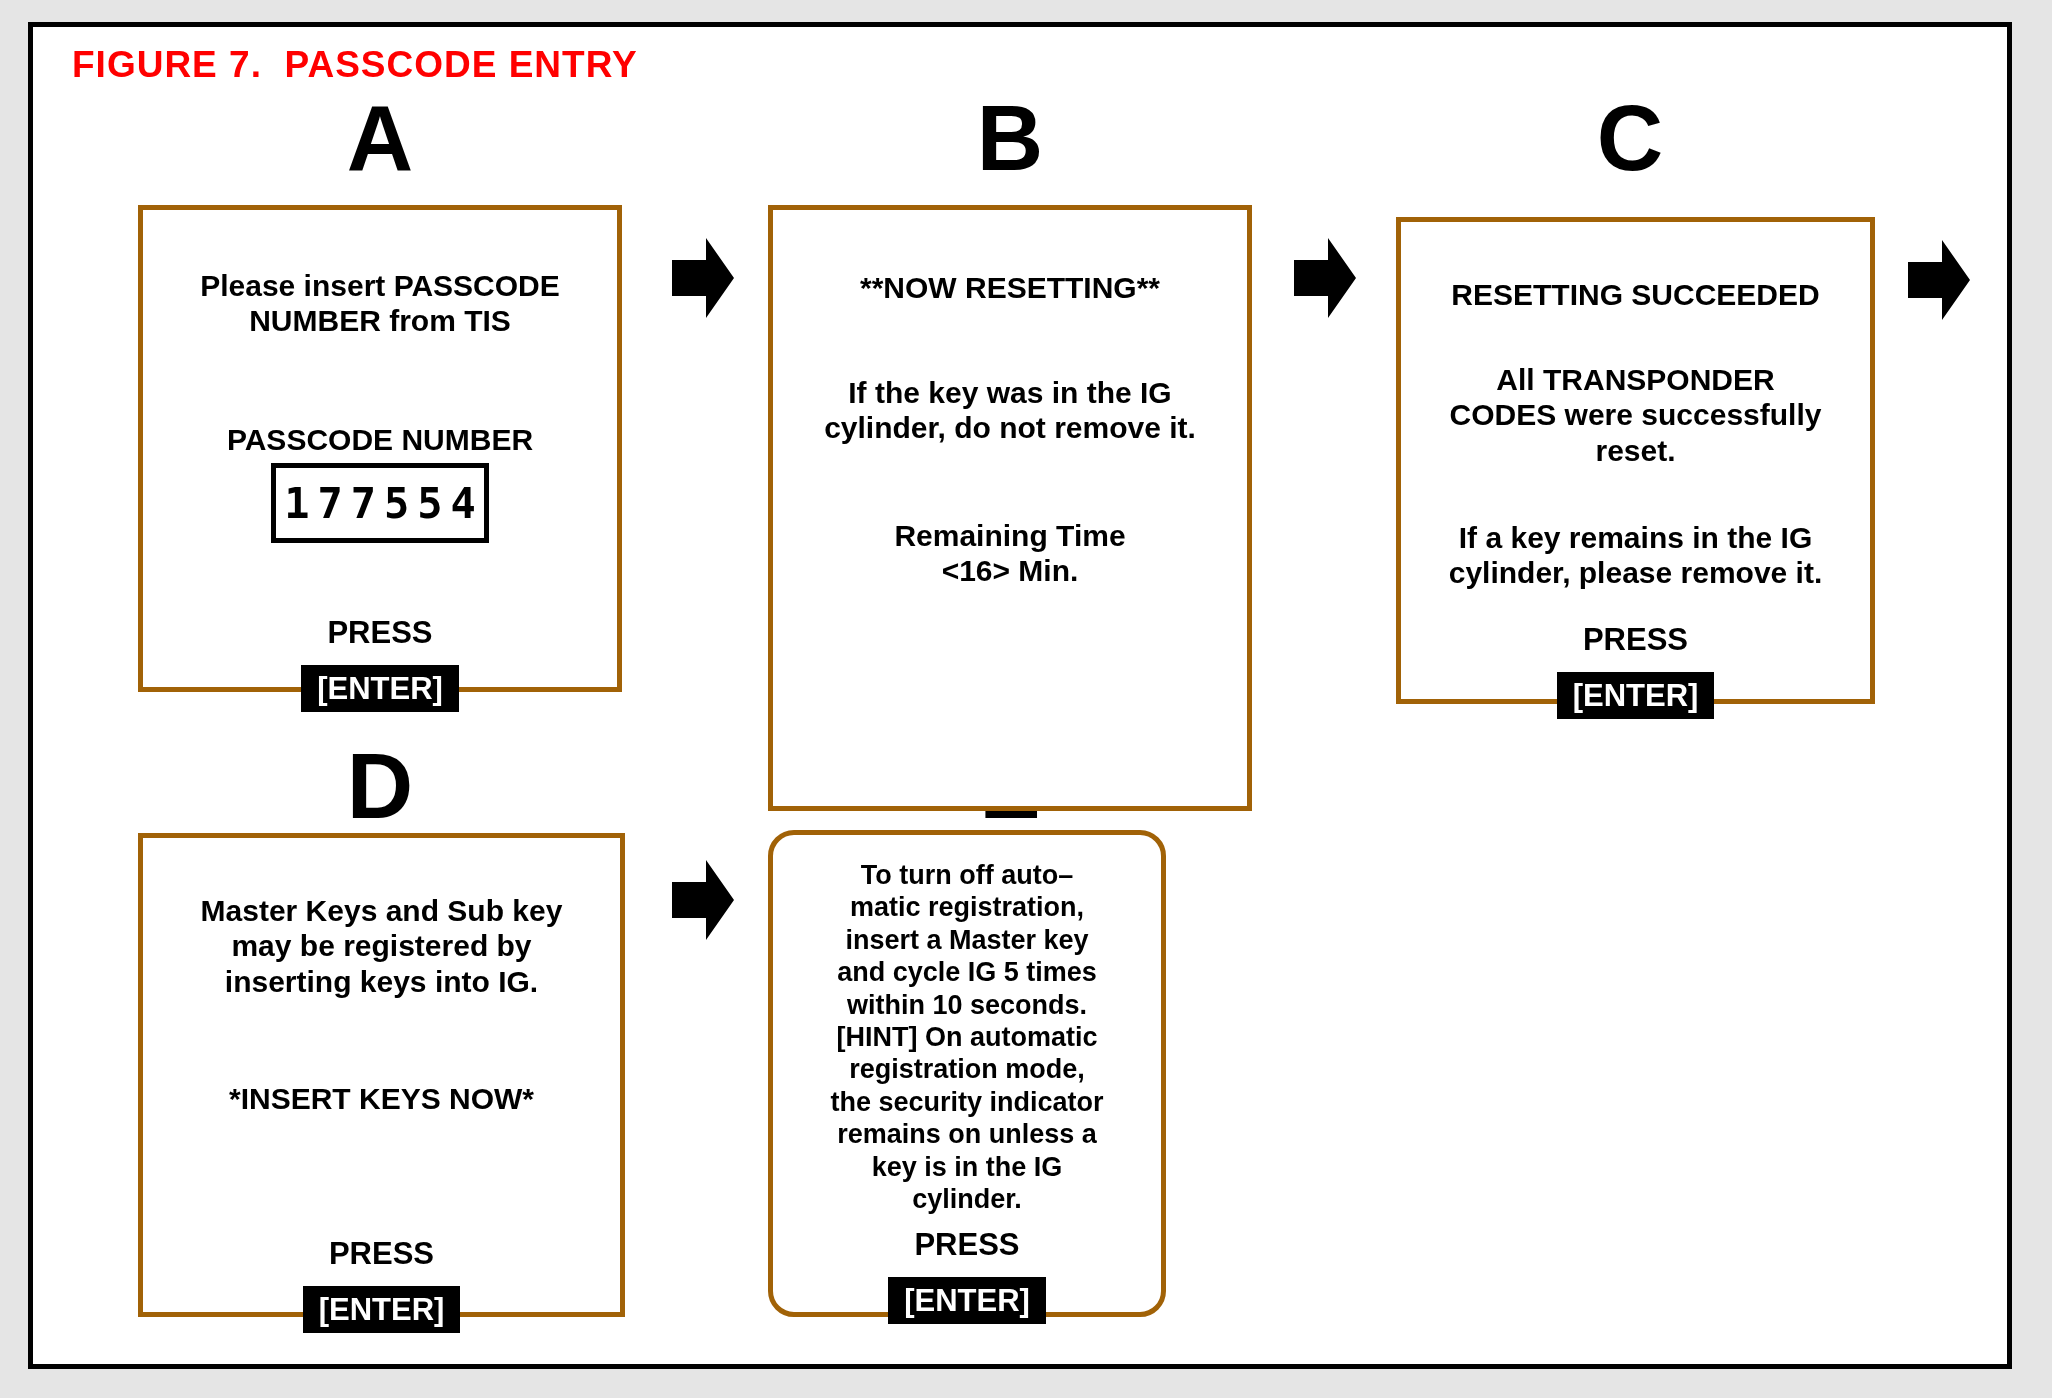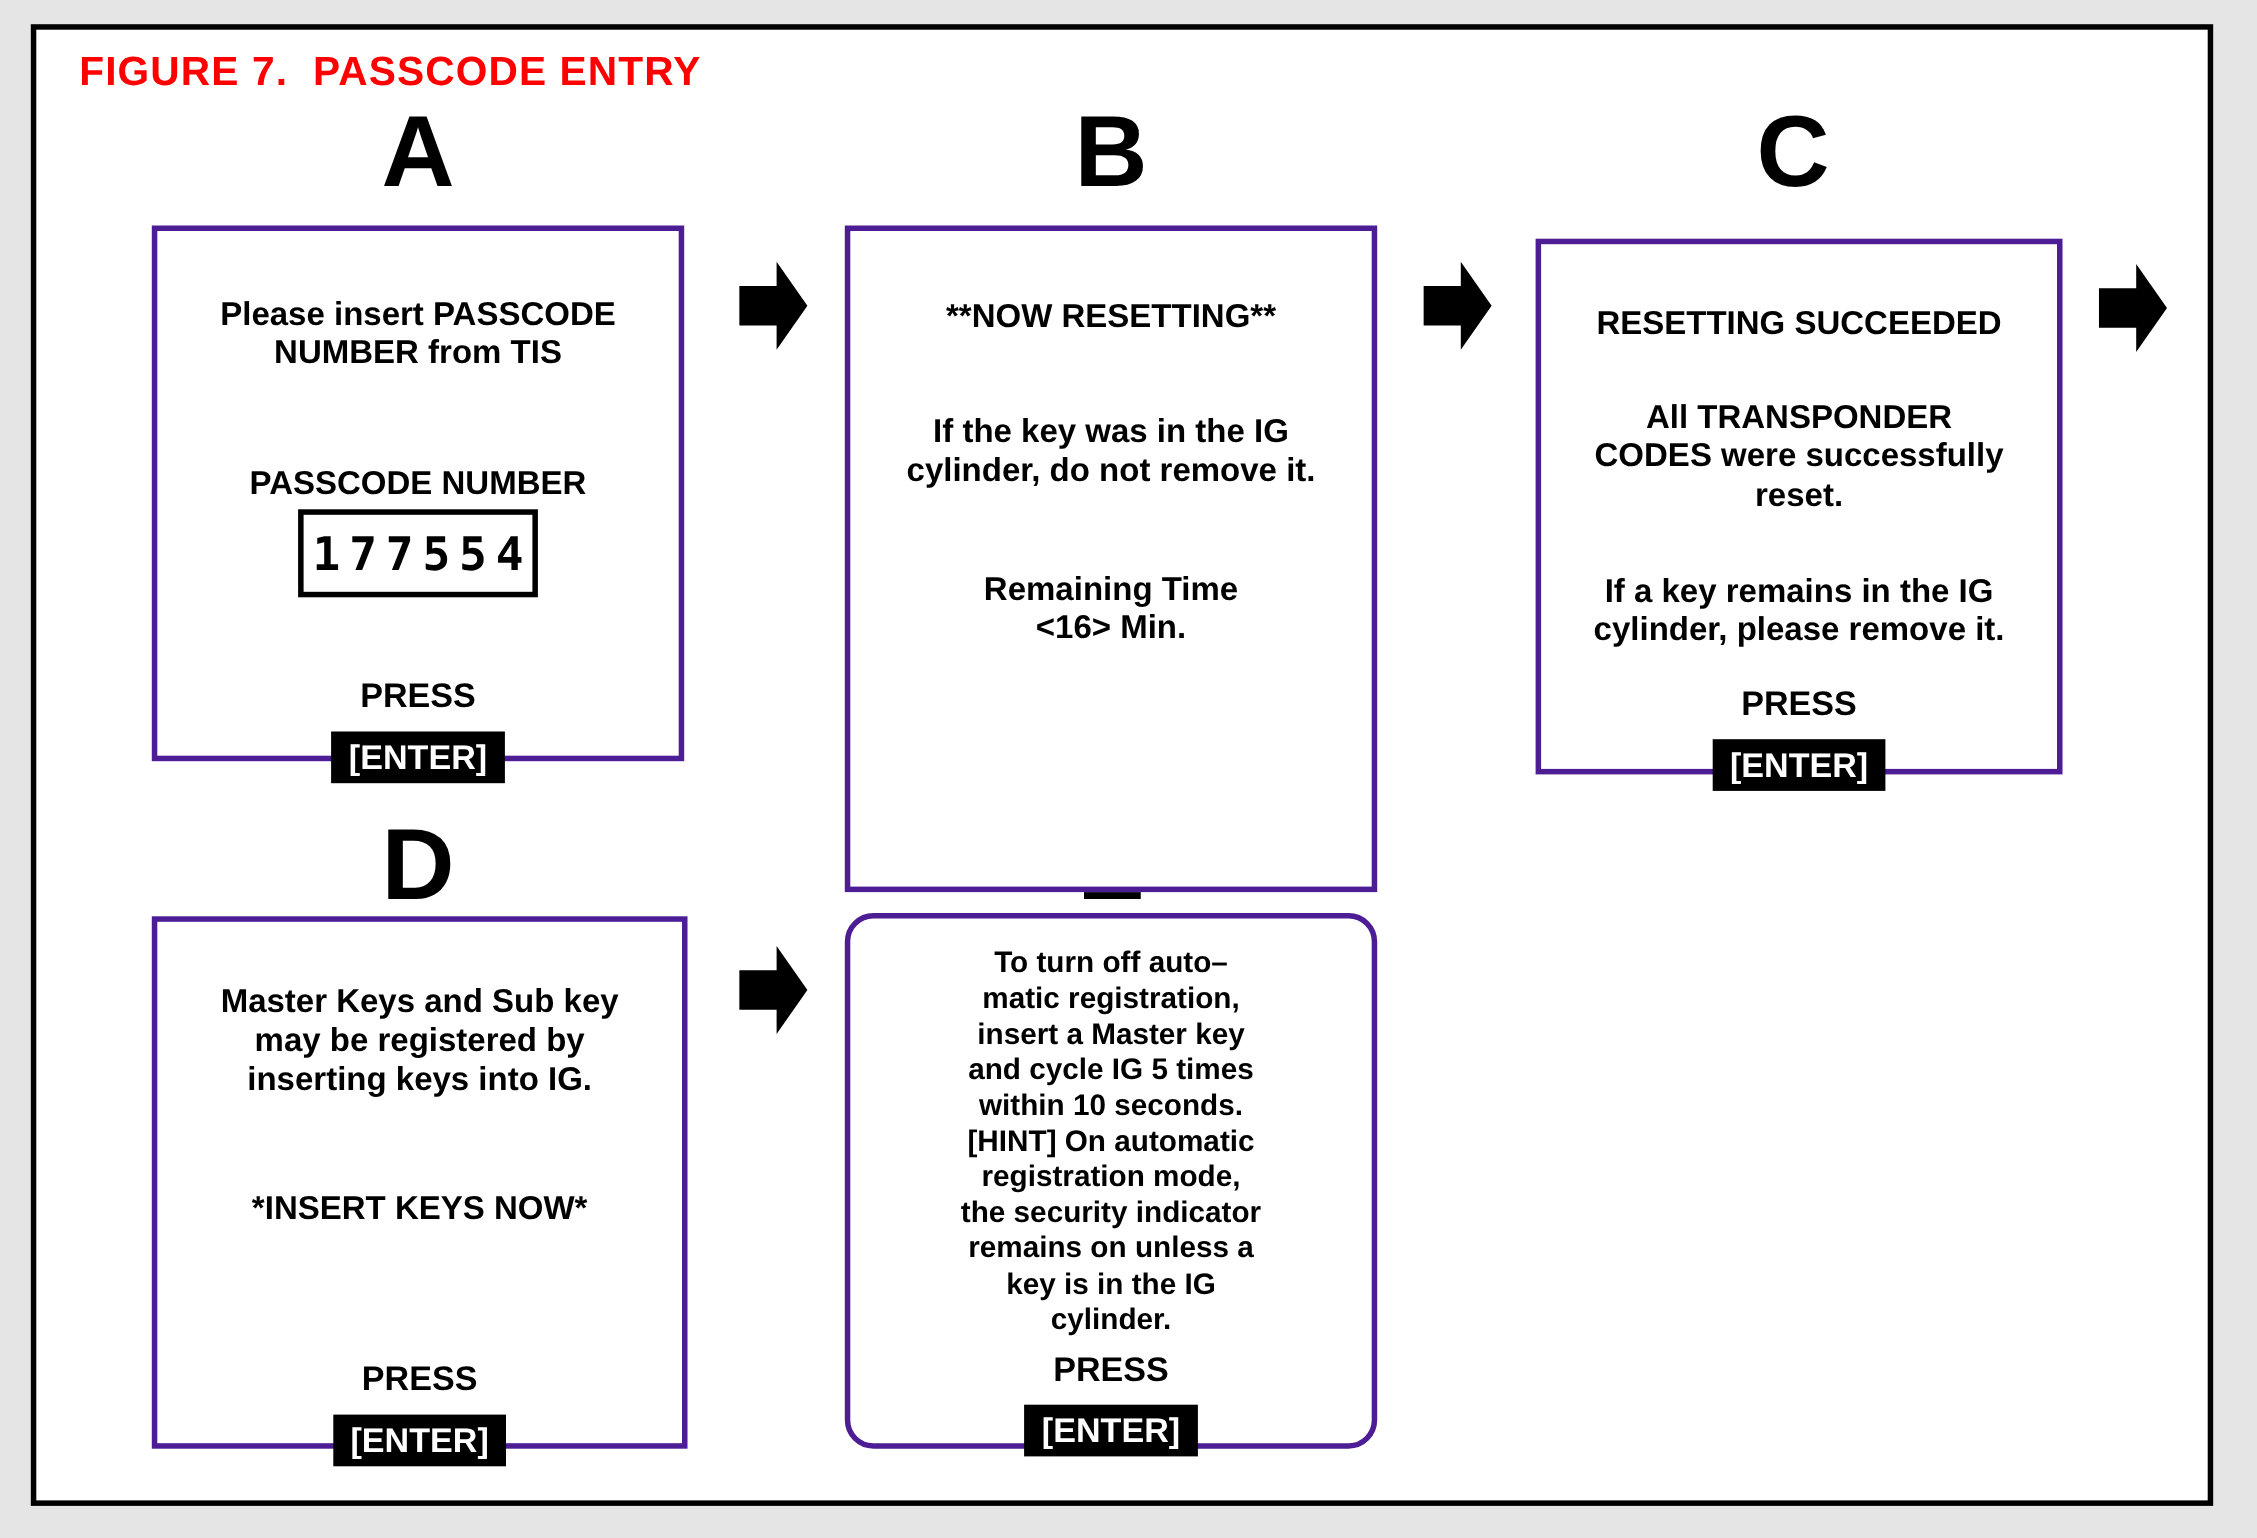--- a/index.html
+++ b/index.html
@@ -35,21 +35,21 @@
     position: absolute;
     transform: translateX(-50%);
     font-size: 92px;
     font-weight: bold;
     line-height: 1;
     color: #000000;
   }
   
   .screen {
     position: absolute;
-    border: 5px solid #4c1d95;
+    border: 5px solid #a16207;
     box-sizing: border-box;
     background: #ffffff;
   }
   .screen-text {
     position: absolute;
     left: 0; right: 0;
     text-align: center;
     font-weight: bold;
     font-size: 30px;
     line-height: 1.18;
@@ -109,21 +109,21 @@
     width: 64px;
     height: 84px;
   }
   .flow-arrow svg { display: block; width: 100%; height: 100%; }
 
   
   #screen-a { left: 138px; top: 205px; width: 484px; height: 487px; }
   #screen-b { left: 768px; top: 205px; width: 484px; height: 606px; }
   #screen-c { left: 1396px; top: 217px; width: 479px; height: 487px; }
   #screen-d { left: 138px; top: 833px; width: 487px; height: 484px; }
-  #screen-e { left: 768px; top: 830px; width: 484px; height: 487px; border-radius: 26px; }
+  #screen-e { left: 768px; top: 830px; width: 398px; height: 487px; border-radius: 26px; }
 
   #letter-a { left: 380px;  top: 92px; }
   #letter-b { left: 1010px; top: 92px; }
   #letter-c { left: 1630px; top: 92px; }
   #letter-d { left: 380px;  top: 740px; }
   #letter-e { left: 1010px; top: 740px; }
 
   #arrow-ab     { left: 672px;  top: 236px; }
   #arrow-bc     { left: 1294px; top: 236px; }
   #arrow-c-next { left: 1908px; top: 238px; }

